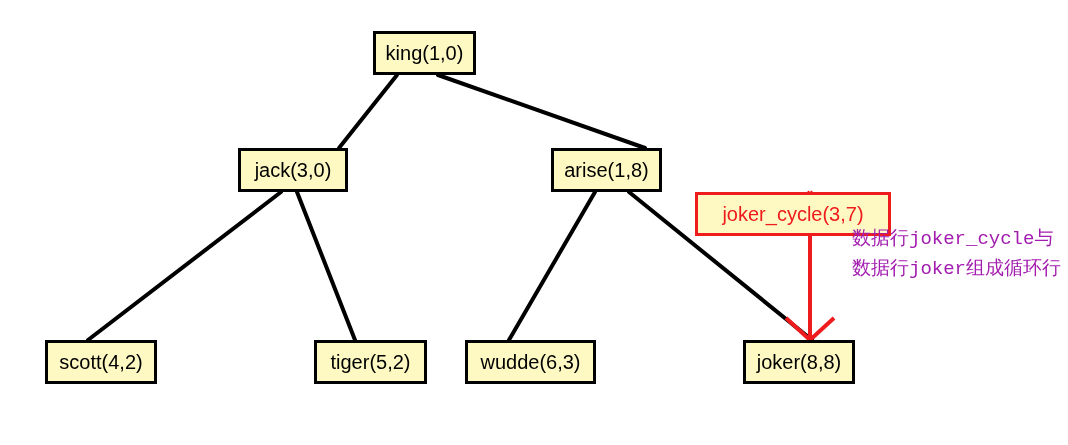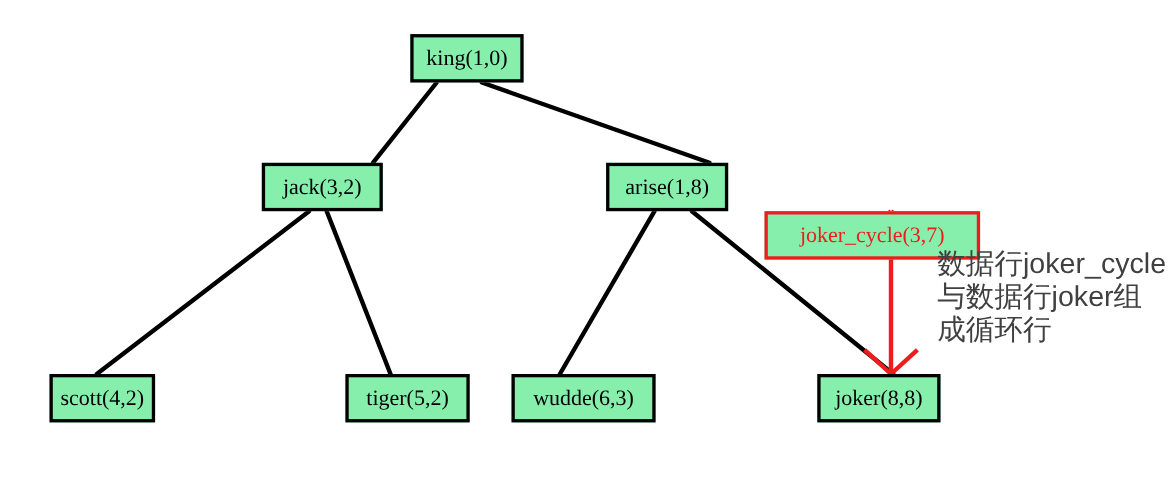--- a/index.html
+++ b/index.html
@@ -21,47 +21,47 @@
   #edges {
     position: absolute;
     left: 0;
     top: 0;
     width: 1068px;
     height: 445px;
   }
   .node {
     position: absolute;
     box-sizing: border-box;
-    background: #86efac;
+    background: #fef9c3;
     border: 3px solid #000000;
     color: #000000;
     font-size: 20px;
     line-height: 1;
     display: flex;
     align-items: center;
     justify-content: center;
     white-space: nowrap;
     z-index: 3;
-    font-family: Liberation Serif, serif;
   }
   .node.cycle {
     border-color: #ee1c1c;
     color: #ee1c1c;
     border-width: 3px;
     margin-top: 44px;
   }
   .annotation {
     position: absolute;
-    color: #404040;
-    font-size: 26px;
+    color: #a21caf;
+    font-size: 19px;
     line-height: 30px;
     width: 212px;
     white-space: normal;
     word-break: break-word;
     z-index: 3;
+    font-family: Liberation Mono, monospace;
   }
 </style>
 </head>
 <body>
 
 <div id="canvas">
 
   <svg id="edges" viewBox="0 0 1068 445" xmlns="http://www.w3.org/2000/svg">
     <g id="edge-lines" stroke="#000000" stroke-width="4" stroke-linecap="round">
         <line x1="397" y1="75" x2="339" y2="148"></line>
@@ -78,29 +78,29 @@
         <line x1="810" y1="340" x2="786" y2="318"></line>
         <line x1="810" y1="340" x2="834" y2="318"></line>
       </g>
   </svg>
 
   <div id="nodes-layer">
       <div class="node" style="left: 373px; top: 31px; width: 103px; height: 44px;">
         <span>king(1,0)</span>
       </div>
       <div class="node" style="left: 238px; top: 148px; width: 110px; height: 44px;">
-        <span>jack(3,2)</span>
+        <span>jack(3,0)</span>
       </div>
       <div class="node" style="left: 551px; top: 148px; width: 111px; height: 44px;">
         <span>arise(1,8)</span>
       </div>
       <div class="node cycle" style="left: 695px; top: 148px; width: 196px; height: 44px;">
         <span>joker_cycle(3,7)</span>
       </div>
-      <div class="node" style="left: 45px; top: 340px; width: 96px; height: 44px;">
+      <div class="node" style="left: 45px; top: 340px; width: 112px; height: 44px;">
         <span>scott(4,2)</span>
       </div>
       <div class="node" style="left: 302px; top: 340px; width: 113px; height: 44px; margin-left: 12px;">
         <span>tiger(5,2)</span>
       </div>
       <div class="node" style="left: 465px; top: 340px; width: 131px; height: 44px; text-align: center;">
         <span>wudde(6,3)</span>
       </div>
       <div class="node" style="left: 743px; top: 340px; width: 112px; height: 44px;">
         <span>joker(8,8)</span>

